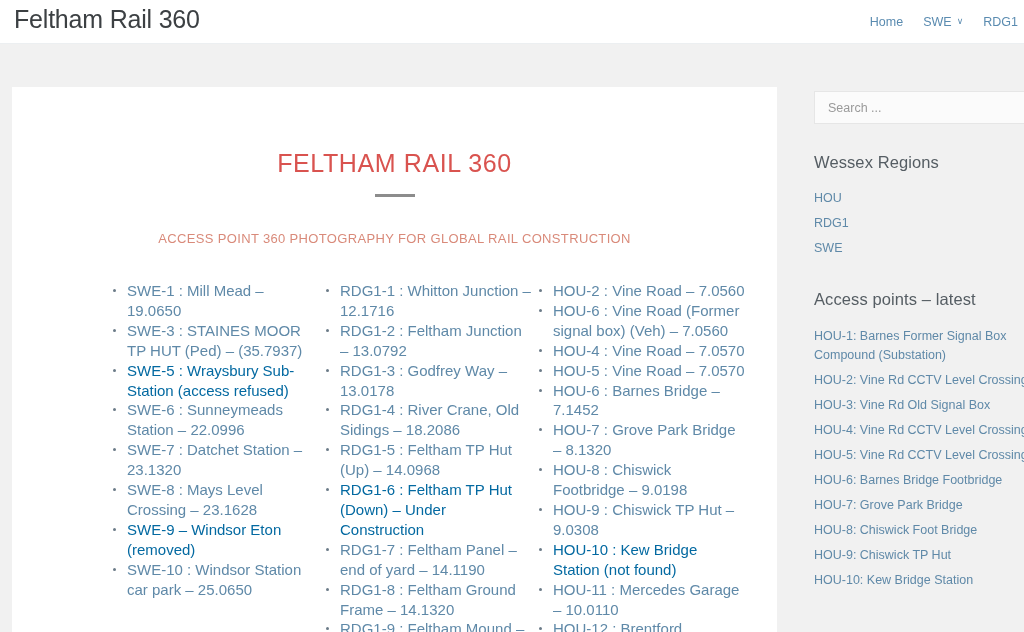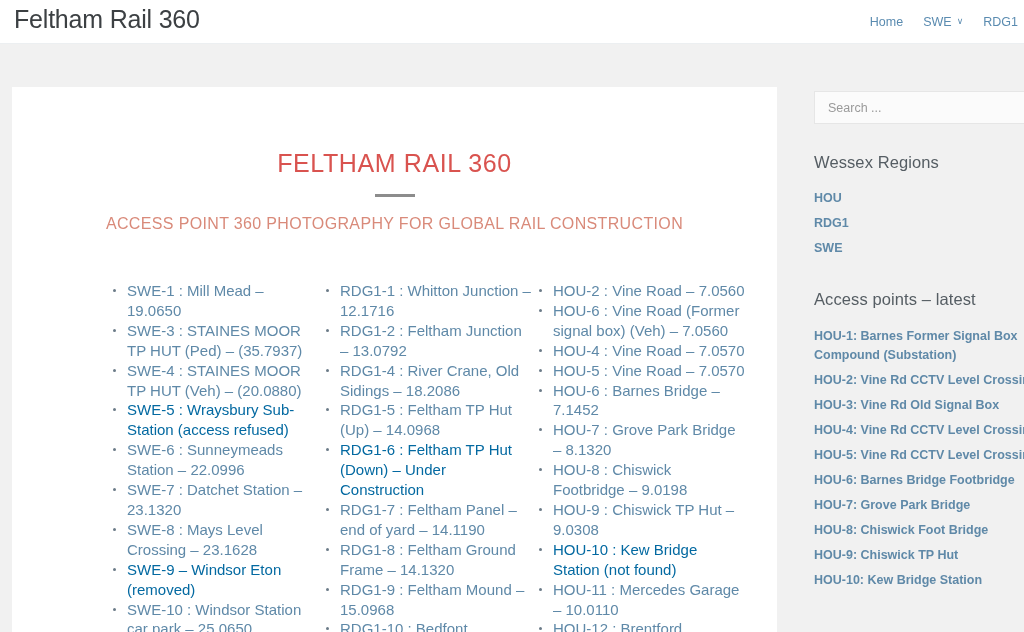--- a/index.html
+++ b/index.html
@@ -80,24 +80,24 @@
     font-weight: 400;
     color: #d9534f;
     letter-spacing: 0.6px;
   }
   .title-divider {
     width: 40px; height: 3px;
     background: #8c8c8c;
     margin: 16px auto 0 auto;
   }
   .entry-subtitle {
-    margin: 0;
+    margin: 16px;
     padding-top: 18px;
     text-align: center;
-    font-size: 16px;
+    font-size: 13px;
     color: #d98a7a;
     letter-spacing: 0.35px;
   }
 
   
   .columns {
     position: absolute;
     left: 96px; top: 194px;
     width: 670px;
     display: flex;
@@ -165,21 +165,20 @@
   }
   .widget ul { list-style: none; margin: 0; padding: 0; }
   .widget li {
     font-size: 12.5px;
     line-height: 25px;
     color: #5f89a8;
   }
   .widget li a {
     color: #5f89a8;
     text-decoration: none;
-    font-weight: bold;
   }
   .widget.latest li { line-height: 19px; padding-bottom: 6px; }
   .widget.latest .widget-title { margin-bottom: 18px; }
 </style>
 </head>
 <body>
 
 <div class="site-header">
   <div class="site-title">Feltham Rail 360</div>
   <nav class="main-nav">
@@ -202,35 +201,35 @@
     <h1 class="entry-title">FELTHAM RAIL 360</h1>
     <div class="title-divider"></div>
     <p class="entry-subtitle">ACCESS POINT 360 PHOTOGRAPHY FOR GLOBAL RAIL CONSTRUCTION</p>
 
     <div class="columns">
 
       <div class="col">
         <ul>
           <li><a>SWE-1 : Mill Mead – 19.0650</a></li>
           <li><a>SWE-3 : STAINES MOOR TP HUT (Ped) – (35.7937)</a></li>
-          <li><a>SWE-4 : STAINES MOOR TP HUT (Veh) – (20.0880)</a></li>
           <li><span class="plain">SWE-5 : Wraysbury Sub-Station (access refused)</span></li>
           <li><a>SWE-6 : Sunneymeads Station – 22.0996</a></li>
           <li><a>SWE-7 : Datchet Station – 23.1320</a></li>
           <li><a>SWE-8 : Mays Level Crossing – 23.1628</a></li>
           <li><span class="plain">SWE-9 – Windsor Eton (removed)</span></li>
           <li><a>SWE-10 : Windsor Station car park – 25.0650</a></li>
 
         </ul>
       </div>
 
       <div class="col">
         <ul>
           <li><a>RDG1-1 : Whitton Junction – 12.1716</a></li>
           <li><a>RDG1-2 : Feltham Junction – 13.0792</a></li>
+          <li><a>RDG1-3 : Godfrey Way – 13.0178</a></li>
           <li><a>RDG1-4 : River Crane, Old Sidings – 18.2086</a></li>
           <li><a>RDG1-5 : Feltham TP Hut (Up) – 14.0968</a></li>
           <li><span class="plain">RDG1-6 : Feltham TP Hut (Down) – Under Construction</span></li>
           <li><a>RDG1-7 : Feltham Panel – end of yard – 14.1190</a></li>
           <li><a>RDG1-8 : Feltham Ground Frame – 14.1320</a></li>
           <li><a>RDG1-9 : Feltham Mound – 15.0968</a></li>
           <li><a>RDG1-10 : Bedfont Substation (Up) – 15.1709</a></li>
 
         </ul>
       </div>

